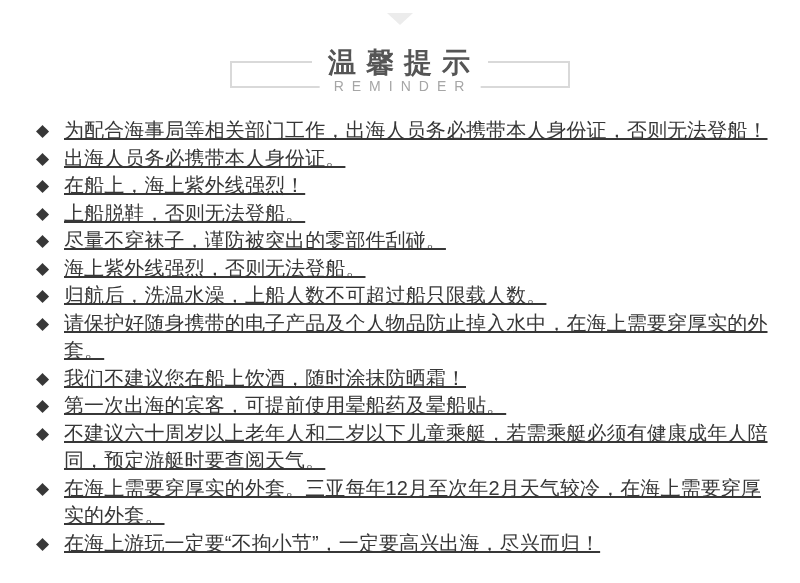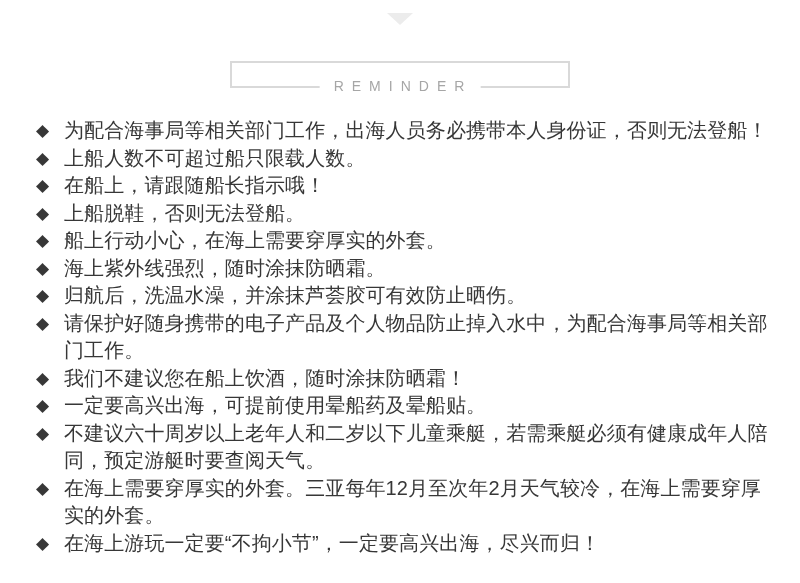--- a/index.html
+++ b/index.html
@@ -49,71 +49,72 @@
     display:flex;align-items:flex-start;
     font-size:20px;line-height:27.5px;
     letter-spacing:0.1px;
     color:var(--c-body);
   }
   .bullet{
     flex:0 0 28px;width:28px;
     font-size:17px;line-height:27.5px;
     color:var(--c-body);
   }
-  .item-text{flex:1 1 auto;}
+  .item-text{flex:1 1 auto;text-decoration:underline;}
 </style>
 </head>
 <body>
 
 <div class="deco-triangle"></div>
 
 <div class="header-box">
+  <div class="header-title">温馨提示</div>
   <div class="header-subtitle">REMINDER</div>
 </div>
 
 <ul class="reminder-list" id="reminder-list">
     <li class="reminder-item">
       <span class="bullet">◆</span>
       <span class="item-text">为配合海事局等相关部门工作，出海人员务必携带本人身份证，否则无法登船！</span>
     </li>
     <li class="reminder-item">
       <span class="bullet">◆</span>
-      <span class="item-text">上船人数不可超过船只限载人数。</span>
+      <span class="item-text">出海人员务必携带本人身份证。</span>
     </li>
     <li class="reminder-item">
       <span class="bullet">◆</span>
-      <span class="item-text">在船上，请跟随船长指示哦！</span>
+      <span class="item-text">在船上，海上紫外线强烈！</span>
     </li>
     <li class="reminder-item">
       <span class="bullet">◆</span>
       <span class="item-text">上船脱鞋，否则无法登船。</span>
     </li>
     <li class="reminder-item">
       <span class="bullet">◆</span>
-      <span class="item-text">船上行动小心，在海上需要穿厚实的外套。</span>
+      <span class="item-text">尽量不穿袜子，谨防被突出的零部件刮碰。</span>
     </li>
     <li class="reminder-item">
       <span class="bullet">◆</span>
-      <span class="item-text">海上紫外线强烈，随时涂抹防晒霜。</span>
+      <span class="item-text">海上紫外线强烈，否则无法登船。</span>
     </li>
     <li class="reminder-item">
       <span class="bullet">◆</span>
-      <span class="item-text">归航后，洗温水澡，并涂抹芦荟胶可有效防止晒伤。</span>
+      <span class="item-text">归航后，洗温水澡，上船人数不可超过船只限载人数。</span>
     </li>
     <li class="reminder-item">
       <span class="bullet">◆</span>
-      <span class="item-text">请保护好随身携带的电子产品及个人物品防止掉入水中，为配合海事局等相关部门工作。</span>
+      <span class="item-text">请保护好随身携带的电子产品及个人物品防止掉入水中，在海上需要穿厚实的外套。</span>
     </li>
     <li class="reminder-item">
       <span class="bullet">◆</span>
       <span class="item-text">我们不建议您在船上饮酒，随时涂抹防晒霜！</span>
     </li>
     <li class="reminder-item">
       <span class="bullet">◆</span>
-      <span class="item-text">一定要高兴出海，可提前使用晕船药及晕船贴。</span>
+      <span class="item-text">第一次出海的宾客，可提前使用晕船药及晕船贴。</span>
     </li>
     <li class="reminder-item">
       <span class="bullet">◆</span>
       <span class="item-text">不建议六十周岁以上老年人和二岁以下儿童乘艇，若需乘艇必须有健康成年人陪同，预定游艇时要查阅天气。</span>
     </li>
     <li class="reminder-item">
       <span class="bullet">◆</span>
       <span class="item-text">在海上需要穿厚实的外套。三亚每年12月至次年2月天气较冷，在海上需要穿厚实的外套。</span>
     </li>
     <li class="reminder-item">

